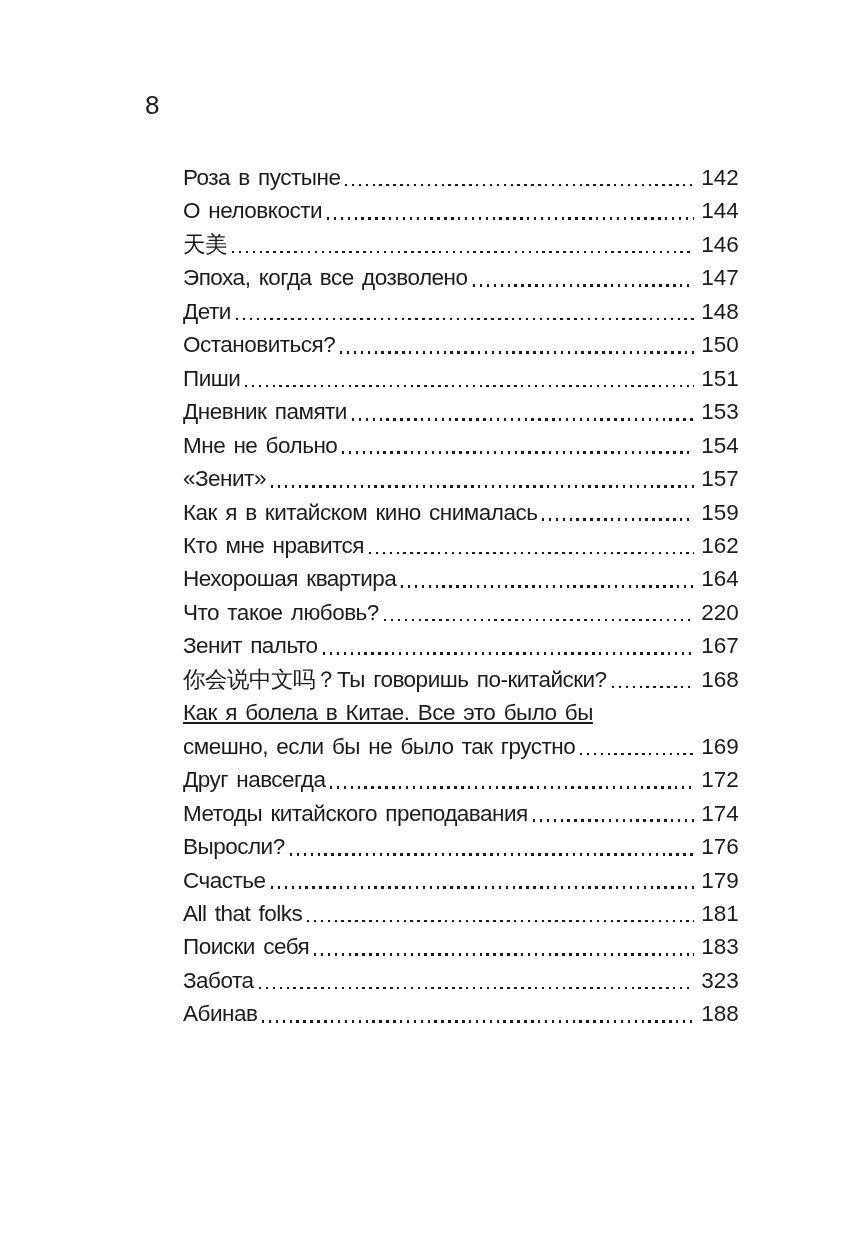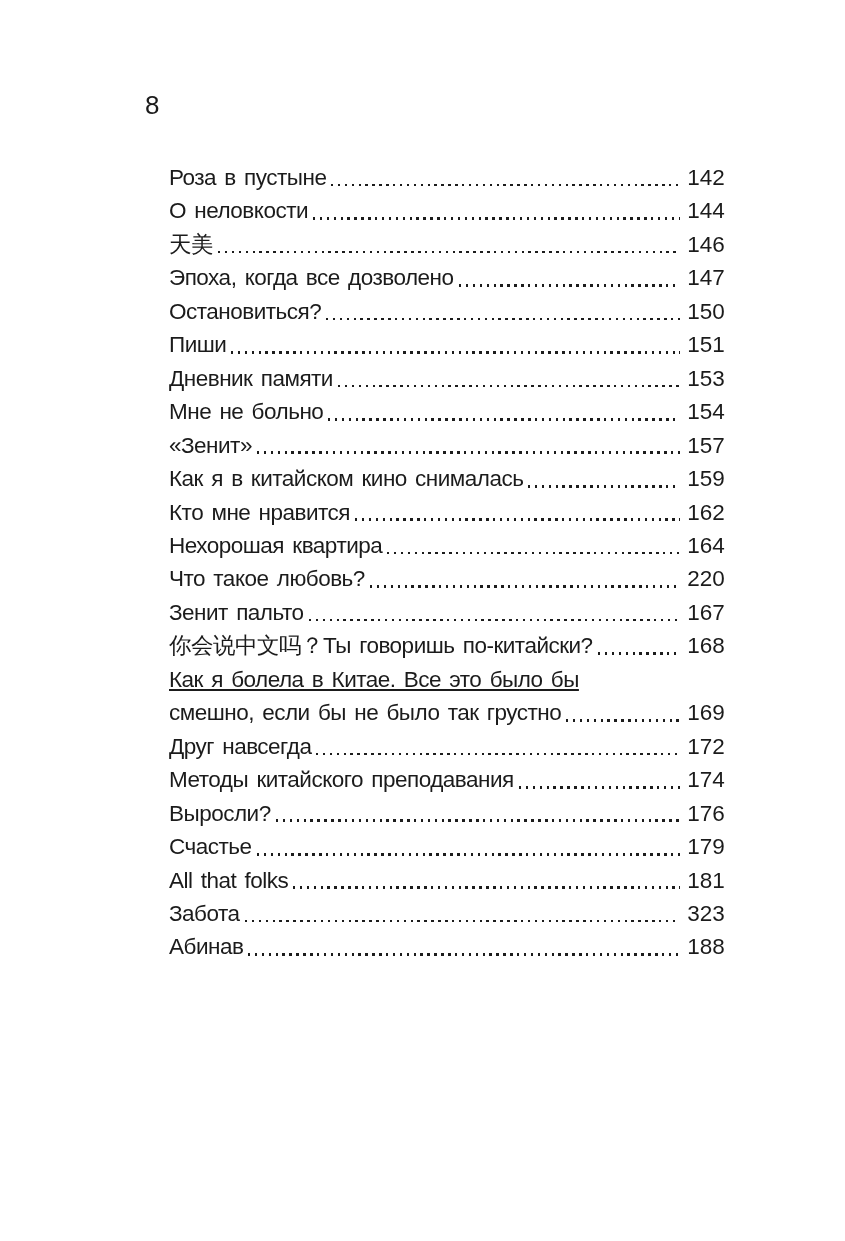--- a/index.html
+++ b/index.html
@@ -19,21 +19,21 @@
     position: absolute;
     left: 145px;
     top: 92px;
     font-size: 26px;
     line-height: 26px;
     letter-spacing: -0.3px;
     color: #1b1b1b;
   }
   .toc {
     position: absolute;
-    left: 169px;
+    left: 183px;
     top: 161px;
     width: 557px;
   }
   .toc-row {
     display: flex;
     align-items: baseline;
     line-height: 33.45px;
     font-size: 22.5px;
     letter-spacing: -0.5px;
     word-spacing: 2.5px;
@@ -96,20 +96,25 @@
     <span class="toc-title">天美</span>
     <span class="toc-dots"></span>
     <span class="toc-page">146</span>
   </div>
     <div class="toc-row">
     <span class="toc-title">Эпоха, когда все дозволено</span>
     <span class="toc-dots"></span>
     <span class="toc-page">147</span>
   </div>
     <div class="toc-row">
+    <span class="toc-title">Дети</span>
+    <span class="toc-dots"></span>
+    <span class="toc-page">148</span>
+  </div>
+    <div class="toc-row">
     <span class="toc-title">Остановиться?</span>
     <span class="toc-dots"></span>
     <span class="toc-page">150</span>
   </div>
     <div class="toc-row">
     <span class="toc-title">Пиши</span>
     <span class="toc-dots"></span>
     <span class="toc-page">151</span>
   </div>
     <div class="toc-row">
@@ -185,20 +190,25 @@
     <span class="toc-title">Счастье</span>
     <span class="toc-dots"></span>
     <span class="toc-page">179</span>
   </div>
     <div class="toc-row">
     <span class="toc-title">All that folks</span>
     <span class="toc-dots"></span>
     <span class="toc-page">181</span>
   </div>
     <div class="toc-row">
+    <span class="toc-title">Поиски себя</span>
+    <span class="toc-dots"></span>
+    <span class="toc-page">183</span>
+  </div>
+    <div class="toc-row">
     <span class="toc-title">Забота</span>
     <span class="toc-dots"></span>
     <span class="toc-page">323</span>
   </div>
     <div class="toc-row">
     <span class="toc-title">Абинав</span>
     <span class="toc-dots"></span>
     <span class="toc-page">188</span>
   </div>
   </div>

